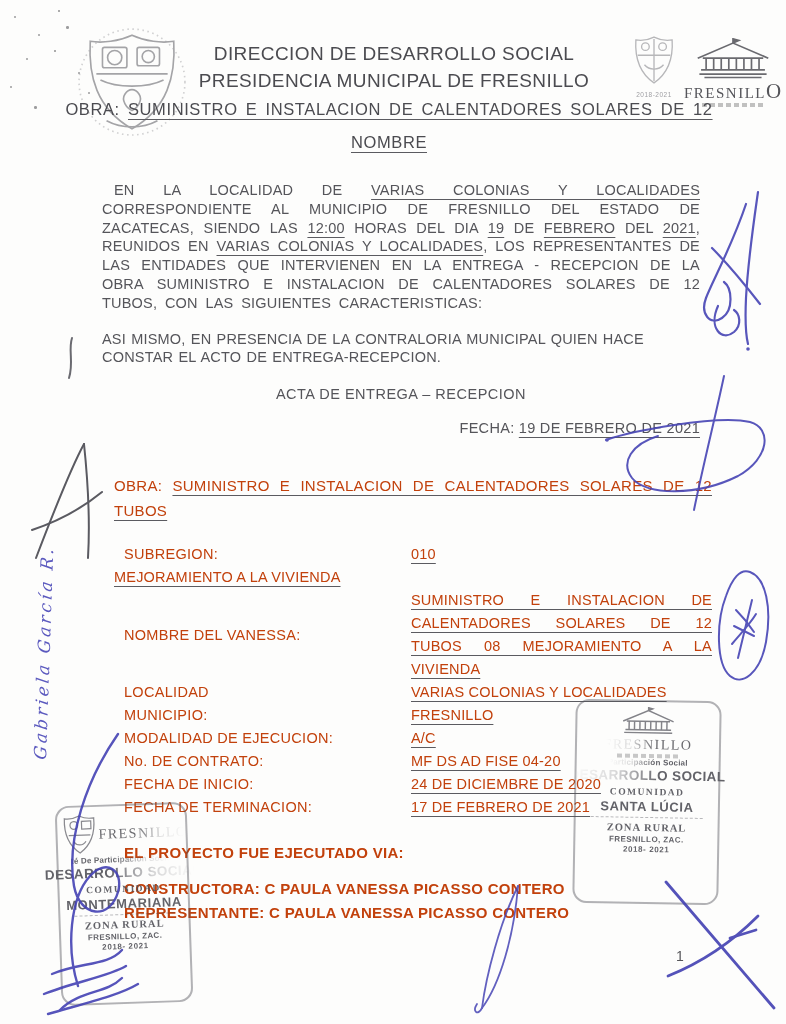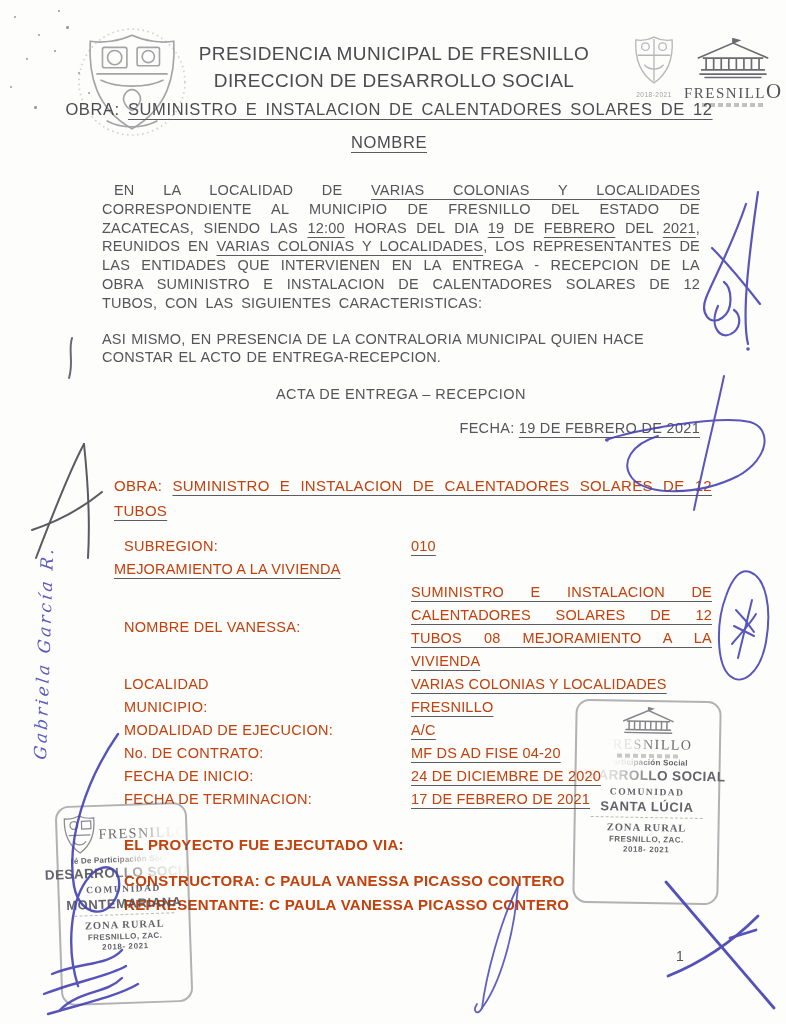--- a/index.html
+++ b/index.html
@@ -26,21 +26,21 @@
   
   .content{position:absolute;left:102px;width:598px;top:181px;font-size:14.5px;line-height:18.8px;letter-spacing:.2px;}
   .p1{text-align:justify;text-indent:12px;word-spacing:3.5px;}
   .p2{margin-top:17px;word-spacing:1px;}
   .acta{margin-top:18px;text-align:center;letter-spacing:.5px;}
   .fecha{margin-top:15px;text-align:right;letter-spacing:.3px;}
 
   
   .fields{position:absolute;left:114px;width:598px;top:473px;font-size:14.5px;color:#c2410c;}
   .obra2{line-height:25px;text-align:justify;word-spacing:2px;letter-spacing:.3px;font-size:15px;}
-  .rows{margin-top:12px;}
+  .rows{margin-top:20px;}
   .frow{display:flex;line-height:23px;}
   .frow.multi{align-items:center;}
   .flabel{width:287px;padding-left:10px;flex:none;letter-spacing:.3px;}
   .fvalue{flex:1;letter-spacing:.2px;}
   .fvalue.just{text-align:justify;word-spacing:2px;line-height:23px;}
 
   .exec{margin-top:22px;padding-left:10px;font-size:15px;letter-spacing:.3px;font-weight:bold;}
   .exec .hd{line-height:23px;}
   .exec .ln{line-height:23.5px;}
   .exec .lns{margin-top:13px;}
@@ -100,22 +100,22 @@
       <circle cx="38" cy="34" r="7"></circle>
       <circle cx="71" cy="33" r="6"></circle>
       <path d="M20,50 H90"></path>
       <path d="M24,56 C40,64 70,64 86,56"></path>
       <path d="M48,70 C52,64 58,64 62,70 C66,76 60,84 55,86 C50,84 44,76 48,70 Z"></path>
       <path d="M30,96 C45,104 65,104 80,96"></path>
     </svg>
   </div>
 
   <div class="titles">
+    <div class="title-line">DIRECCION DE DESARROLLO SOCIAL</div>
     <div class="title-line">PRESIDENCIA MUNICIPAL DE FRESNILLO</div>
-    <div class="title-line">DIRECCION DE DESARROLLO SOCIAL</div>
   </div>
 
   <div class="logo-shield">
     <svg width="42" height="52" viewBox="0 0 44 54" fill="none" stroke="#9a9a9e" stroke-width="1.4" opacity=".7">
       <path d="M22,3 C28,6 35,7 41,6 C42,22 38,40 22,51 C6,40 2,22 3,6 C9,7 16,6 22,3 Z"></path>
       <line x1="22" y1="5" x2="22" y2="49"></line>
       <line x1="5" y1="22" x2="39" y2="22"></line>
       <circle cx="13" cy="13" r="4"></circle>
       <circle cx="31" cy="13" r="4"></circle>
       <path d="M12,32 C17,38 27,38 32,32"></path>

